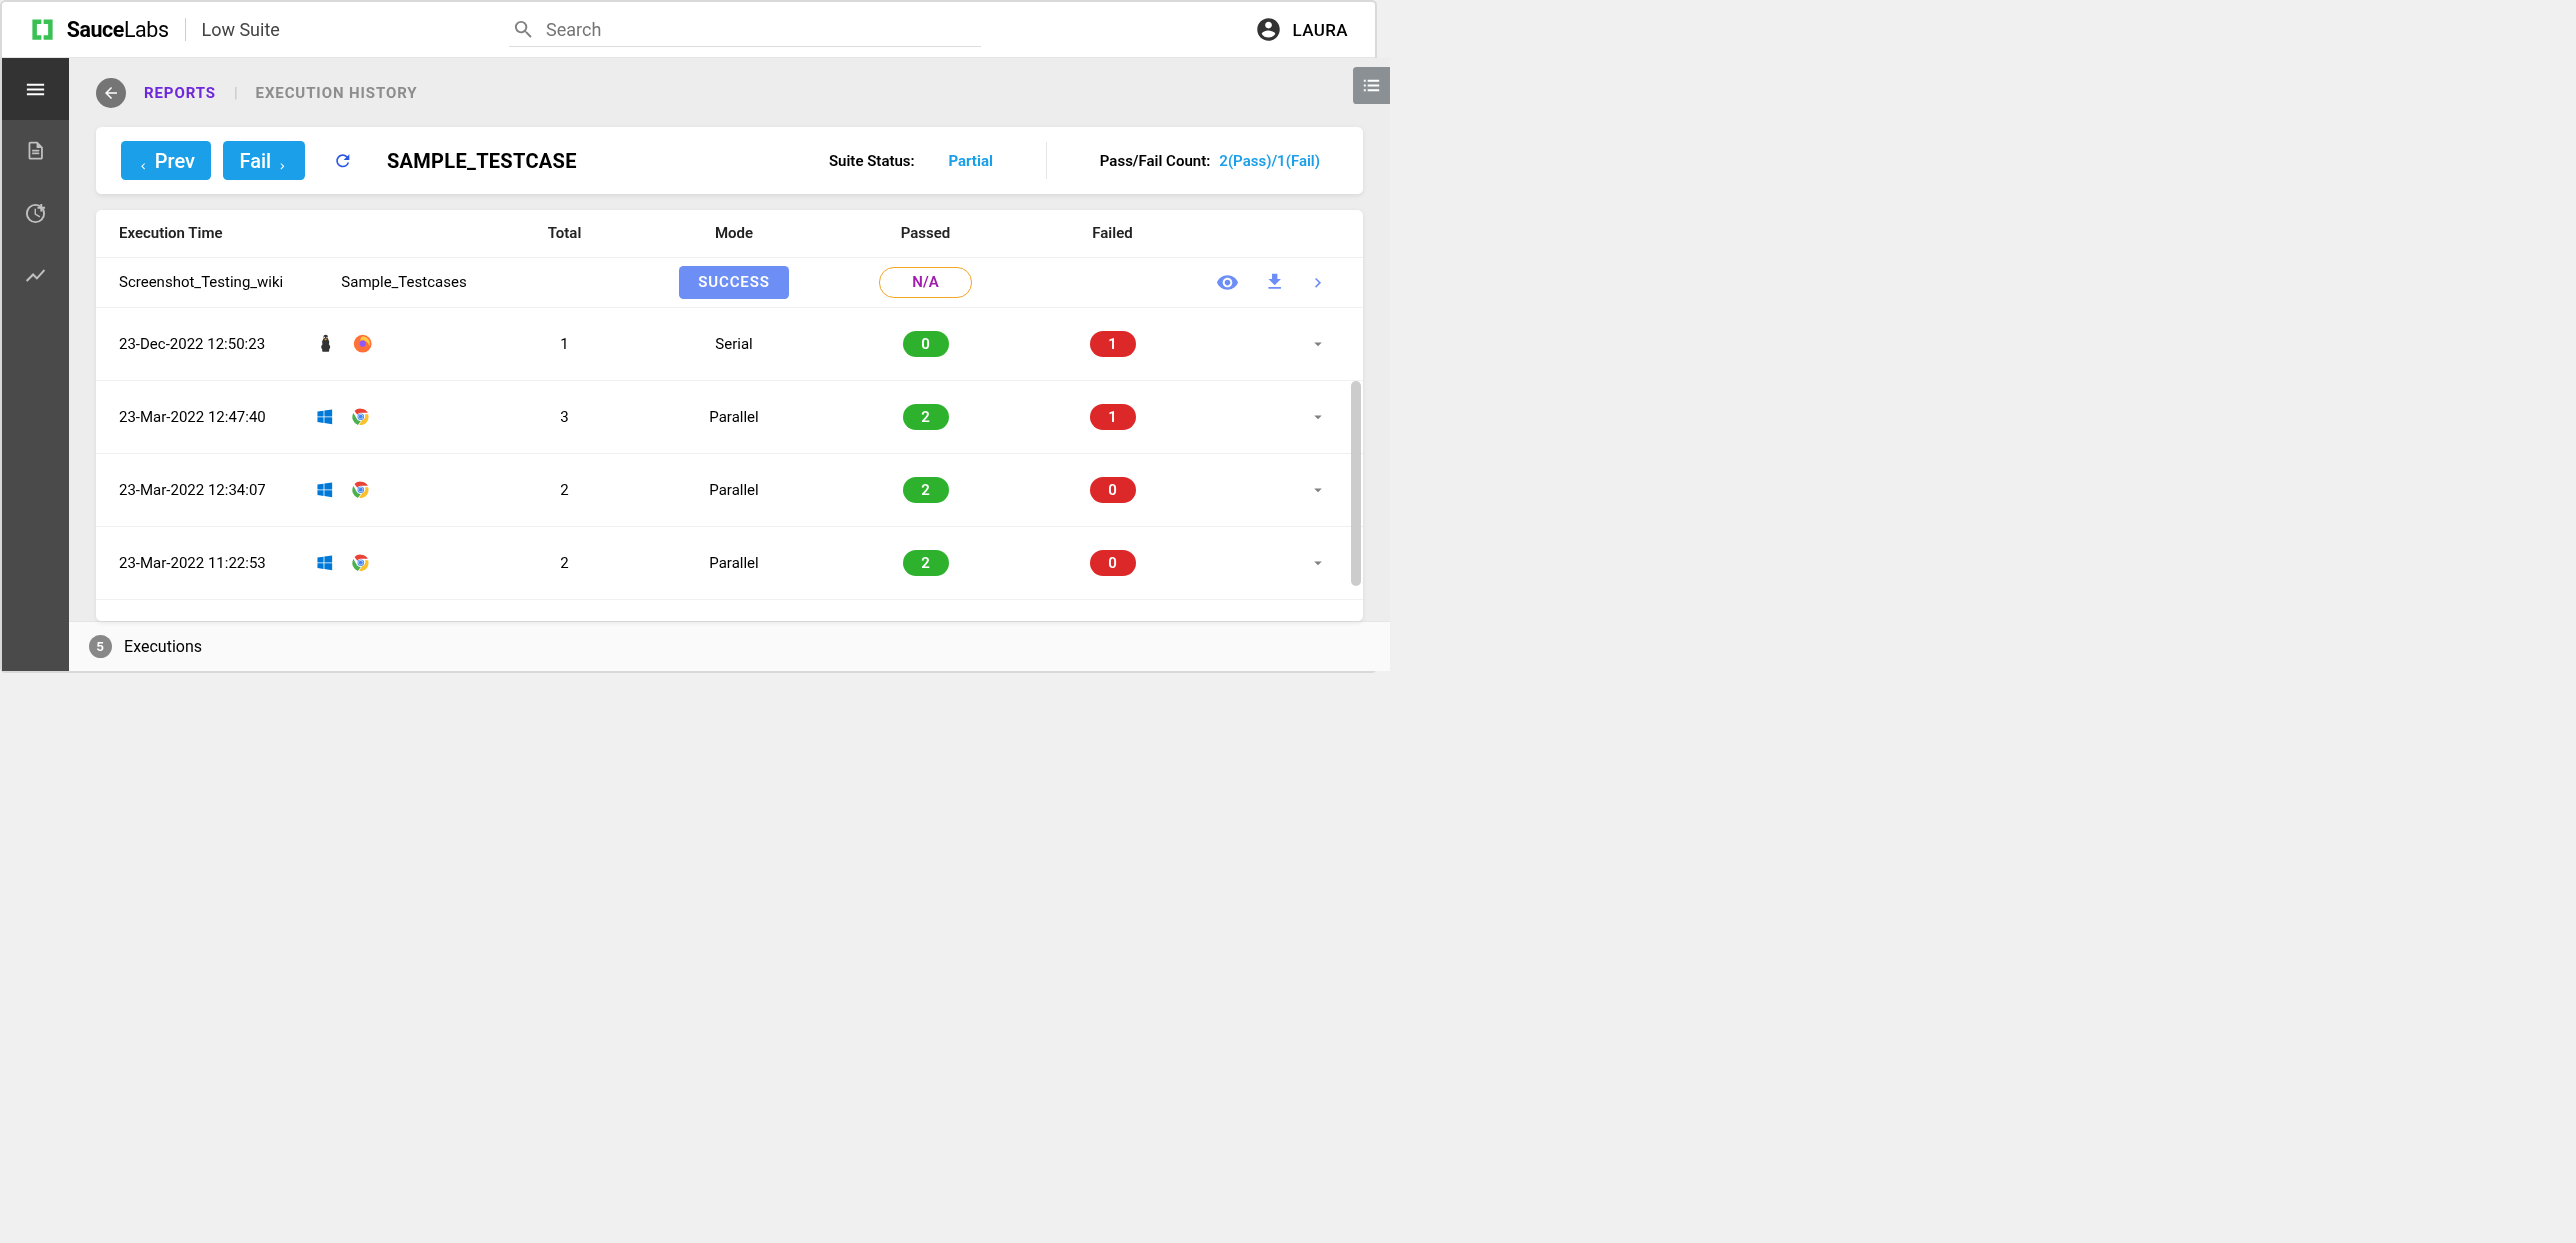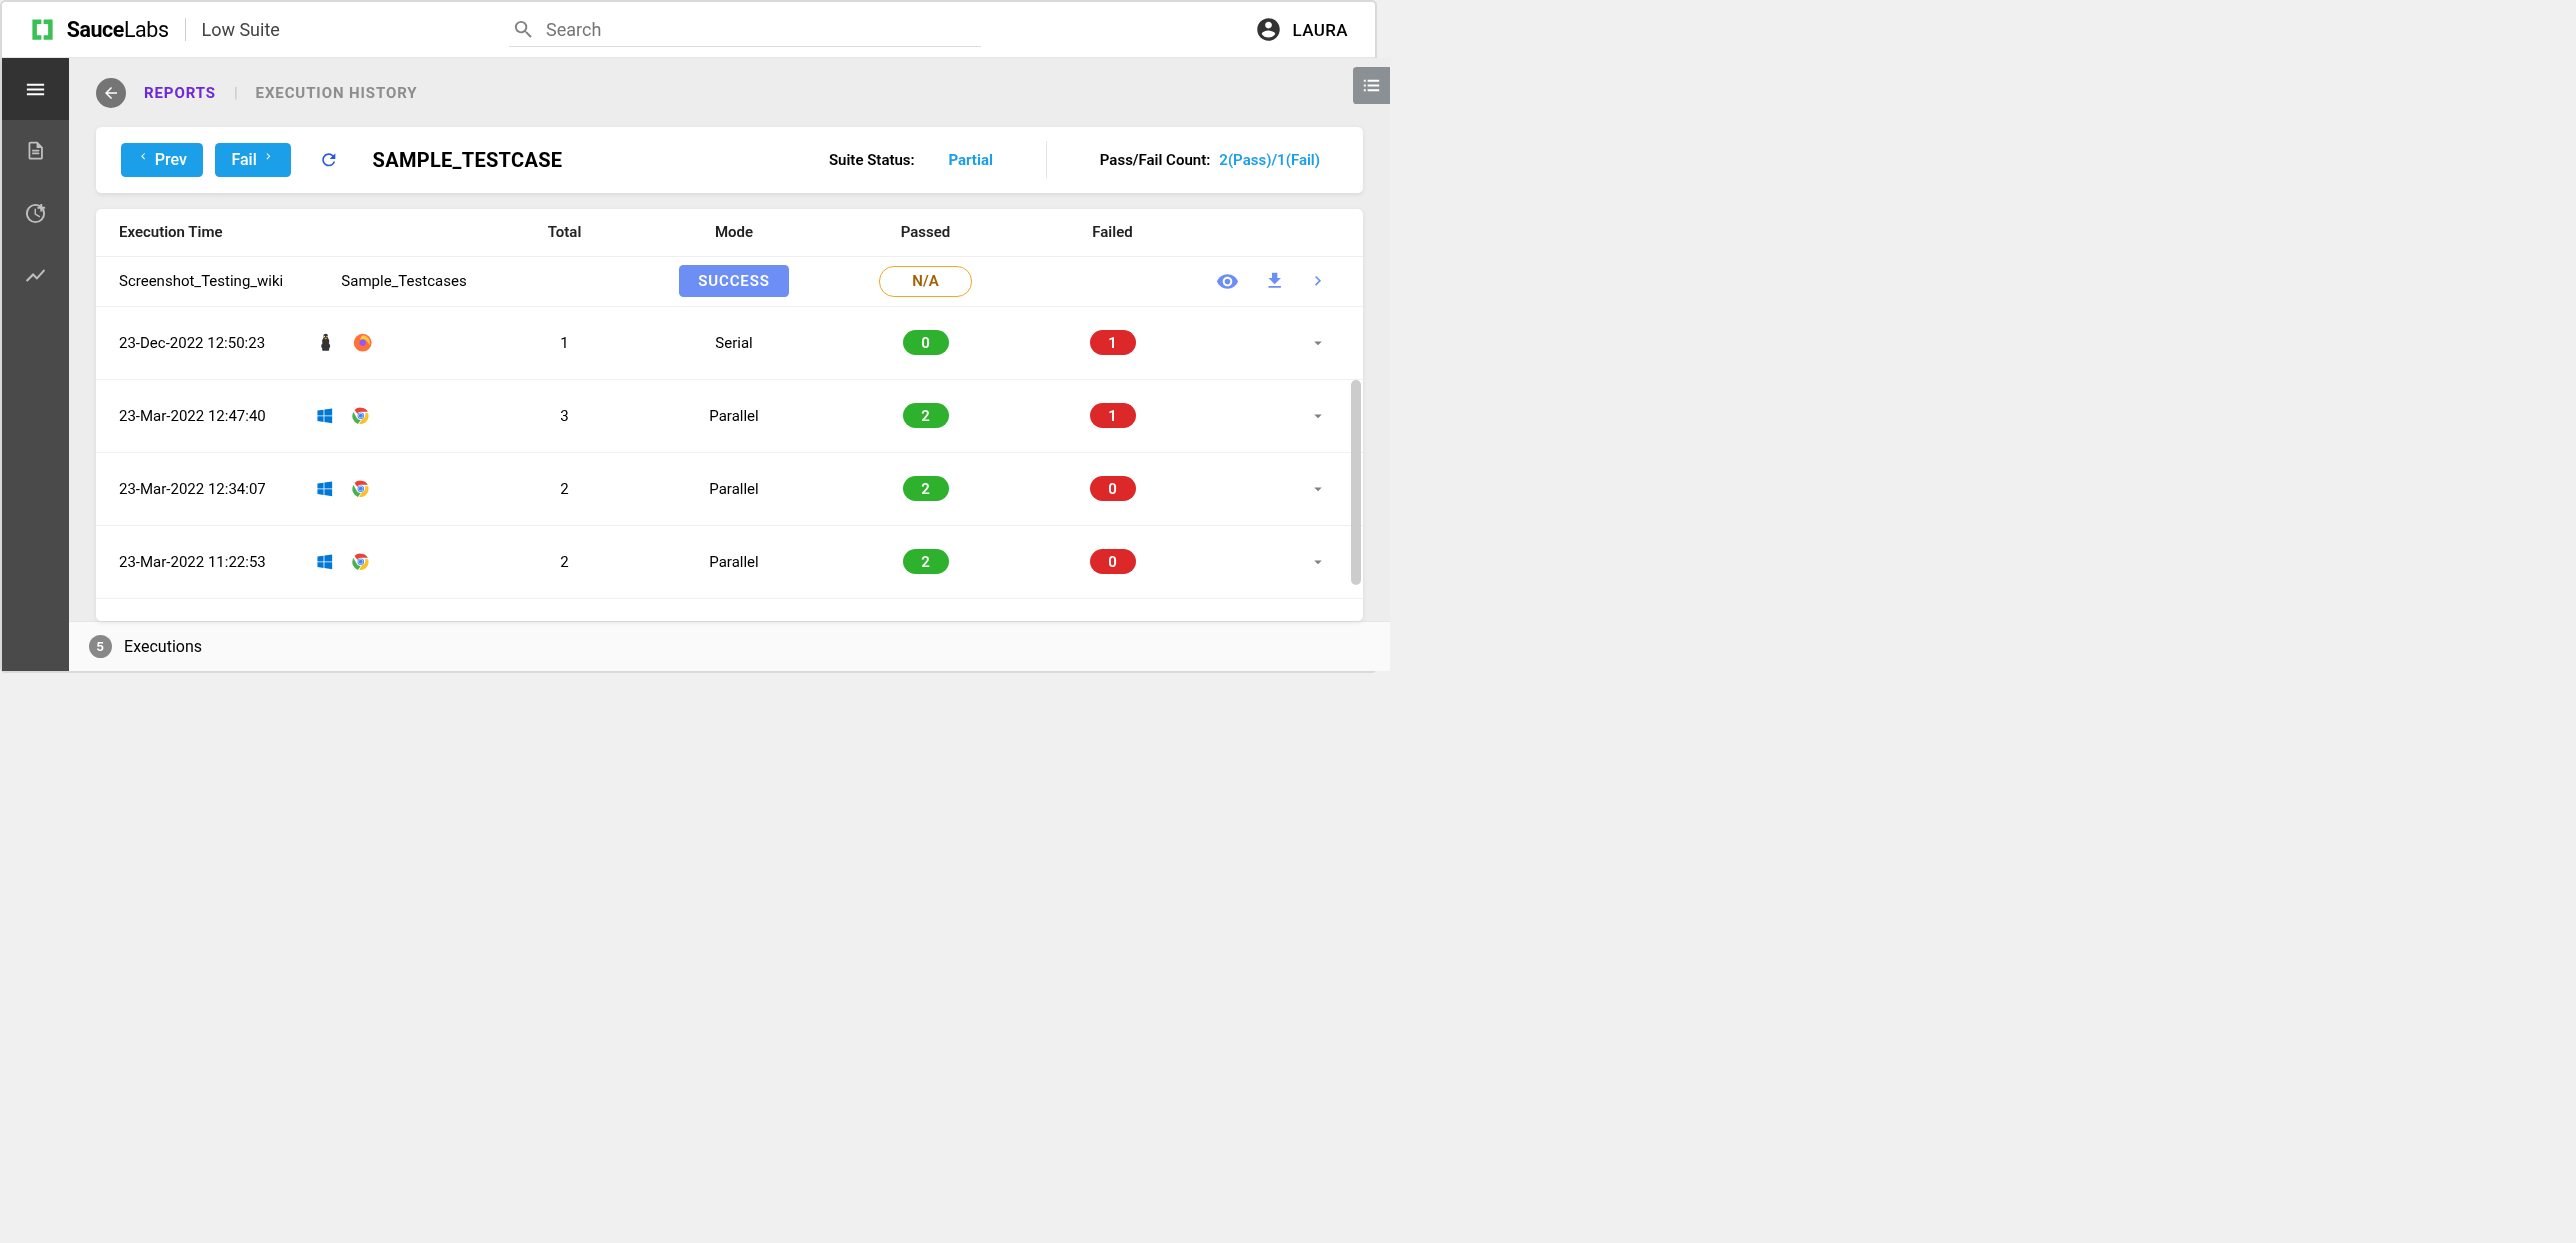--- a/index.html
+++ b/index.html
@@ -34,40 +34,40 @@
     
     
     .crumb-row { display: flex; align-items: center; gap: 18px; padding: 19.6px 34px 12.5px 27px; }
     .back-circle { width: 30px; height: 30px; border-radius: 50%; background: #757575; color: #fff; display: flex; align-items: center; justify-content: center; cursor: pointer; }
     .crumb { font-size: 15px; font-weight: 700; letter-spacing: 0.9px; color: #6d28d9; }
     .crumb-sep { color: #c8c8c8; font-weight: 700; }
     .crumb.active { color: #8d8d8d; }
     
     
     .top-card { margin: 7.1px 27px 16px 27px; background: #fff; border-radius: 5.3px; box-shadow: 0 1.8px 4.5px rgba(0,0,0,0.08); padding: 14.3px 25px; display: flex; align-items: center; gap: 12.5px; }
-    .btn { display: inline-flex; align-items: flex-start; gap: 5.3px; background: #1a9fe8; color: #fff; border: none; border-radius: 4.5px; padding: 7.1px 16px; font-size: 16px; font-weight: 500; cursor: pointer; }
+    .btn { display: inline-flex; align-items: flex-end; gap: 5.3px; background: #1a9fe8; color: #fff; border: none; border-radius: 4.5px; padding: 7.1px 16px; font-size: 20px; font-weight: 500; cursor: pointer; }
     .reload { color: #2b56e5; margin-left: 16px; cursor: pointer; display: flex; }
     .tc-title { margin-left: 21.4px; font-weight: 700; font-size: 20px; letter-spacing: 0.3px; }
     .status-group { margin-left: auto; display: flex; align-items: center; gap: 53px; }
     .suite-status { font-size: 15px; font-weight: 600; }
     .suite-status .val { color: #1a9fe8; font-weight: 700; margin-left: 2px; padding-left: 28px; }
     .status-div { width: 0.9px; height: 37px; background: #e5e5e5; }
     .pf-count { font-size: 15px; font-weight: 600; margin-right: 18px; }
     .pf-count .val { color: #1a9fe8; font-weight: 600; margin-left: 5.3px; }
     
     
     .table-card { margin: 0 27px; background: #fff; border-radius: 5.3px; box-shadow: 0 1.8px 4.5px rgba(0,0,0,0.08); overflow: hidden; flex: 1; min-height: 0; display: flex; flex-direction: column; position: relative; }
     .thead, .trow { display: grid; grid-template-columns: 196px 178px 143px 196px 187px 187px 89px 45px; align-items: center; padding: 0 23px; }
     .thead { height: 48px; border-bottom: 0.9px solid #eee; font-size: 15px; font-weight: 600; color: #222; }
     .trow { height: 73px; border-bottom: 0.9px solid #f0f0f0; font-size: 15px; }
     .trow2 { display: grid; grid-template-columns: 196px 178px 143px 196px 187px 187px 89px 45px; align-items: center; padding: 0 23px; height: 50px; border-bottom: 0.9px solid #f0f0f0; font-size: 15px; }
     .center { text-align: center; justify-self: center; }
     .icons-os { display: flex; gap: 16px; align-items: center; }
     .badge-success { background: #6c8ef5; color: #fff; padding: 7.1px 19.6px; border-radius: 4.5px; font-weight: 600; letter-spacing: 0.9px; }
-    .badge-na { border: 1.3px solid #f5a623; color: #a16207; padding: 5.3px 32px; border-radius: 15px; font-weight: 600; display: inline-block; }
+    .badge-na { border: 1.3px solid #f5a623; color: #a21caf; padding: 5.3px 32px; border-radius: 15px; font-weight: 600; display: inline-block; }
     .pill { display: inline-block; min-width: 46px; padding: 3.6px 16px; border-radius: 14.3px; color: #fff; font-weight: 600; text-align: center; }
     .pill-green { background: #2eb22e; }
     .pill-red { background: #dc2828; }
     .row-actions { display: flex; gap: 25px; justify-content: center; color: #6c8ef5; }
     .expand { color: #808080; cursor: pointer; justify-self: center; }
     .expand.blue { color: #6c8ef5; }
     
     
     .scroll-ind { position: absolute; right: 1.8px; top: 171px; width: 10.7px; height: 205px; background: #ccc; border-radius: 5.3px; }
     

